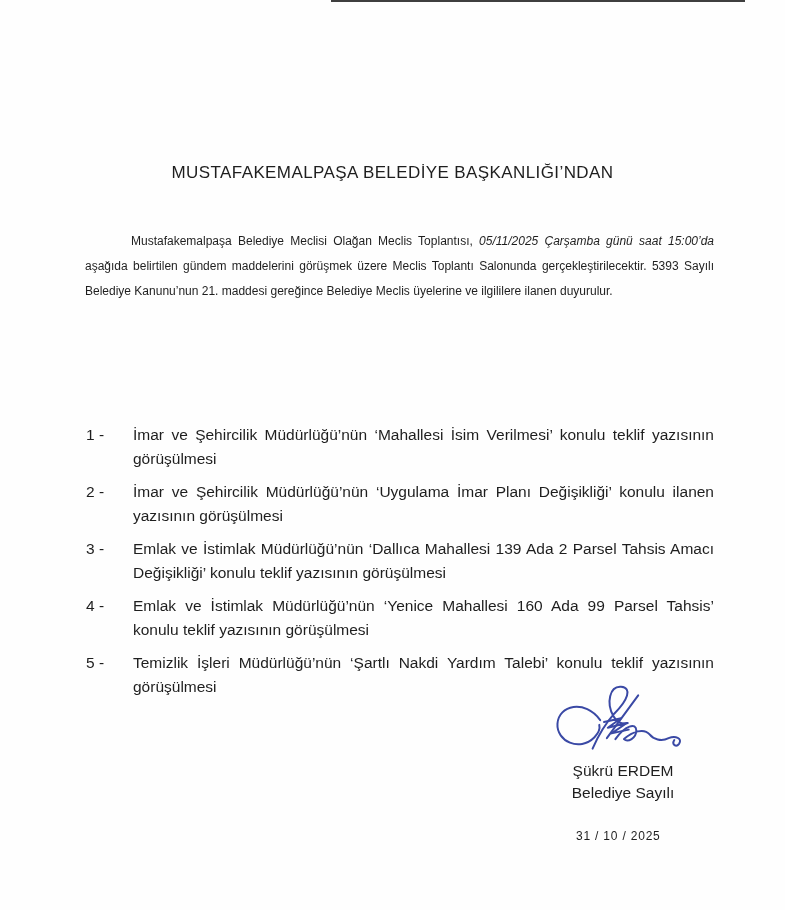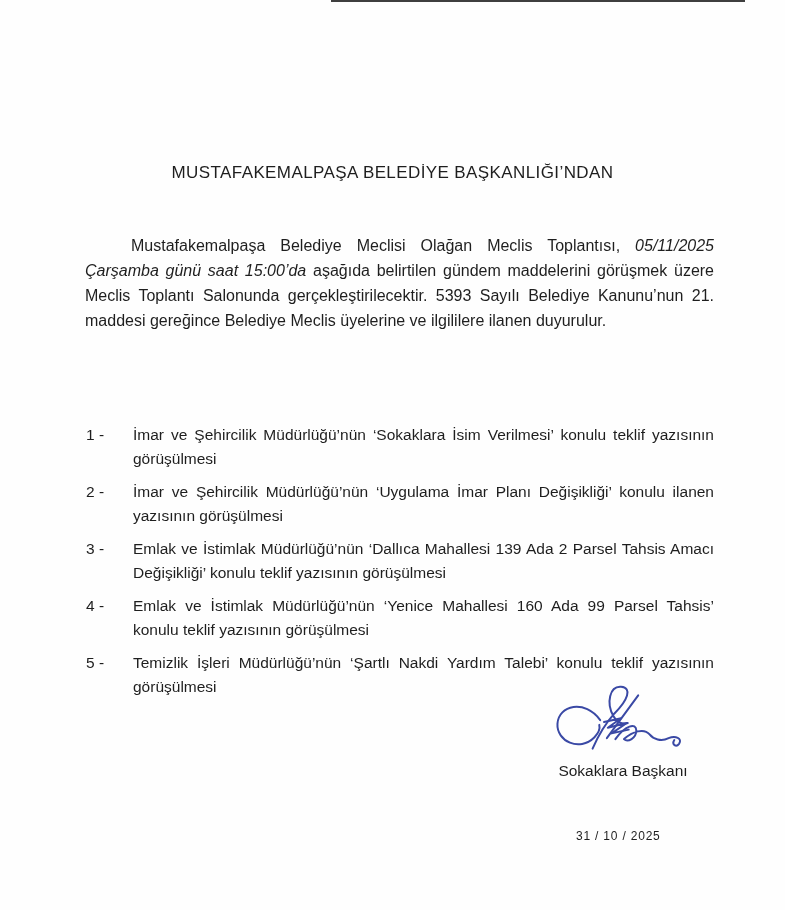--- a/index.html
+++ b/index.html
@@ -32,21 +32,21 @@
     text-align: center;
     font-size: 17px;
     letter-spacing: 0.4px;
     white-space: nowrap;
   }
   .intro {
     position: absolute;
     top: 217px;
     left: 85px;
     width: 629px;
-    font-size: 16px;
+    font-size: 12px;
     line-height: 25px;
     text-align: justify;
     text-indent: 46px;
   }
   .intro .em {
     font-style: italic;
   }
   .agenda-heading-wrap {
     position: absolute;
     top: 344px;
@@ -119,21 +119,21 @@
 
   <div class="doc-title">MUSTAFAKEMALPAŞA BELEDİYE BAŞKANLIĞI’NDAN</div>
 
   <p class="intro"><span>Mustafakemalpaşa Belediye Meclisi Olağan Meclis Toplantısı, </span><span class="em">05/11/2025 Çarşamba günü saat 15:00’da</span><span> aşağıda belirtilen gündem maddelerini görüşmek üzere Meclis Toplantı Salonunda gerçekleştirilecektir. 5393 Sayılı Belediye Kanunu’nun 21. maddesi gereğince Belediye Meclis üyelerine ve ilgililere ilanen duyurulur.</span></p>
 
 
   <div class="agenda-list">
 
     <div class="agenda-item">
       <span class="num">1 -</span>
-      <span class="txt">İmar ve Şehircilik Müdürlüğü’nün ‘Sokaklara İsim Verilmesi’ konulu teklif yazısının görüşülmesi</span>
+      <span class="txt">İmar ve Şehircilik Müdürlüğü’nün ‘Mahallesi İsim Verilmesi’ konulu teklif yazısının görüşülmesi</span>
     </div>
 
     <div class="agenda-item">
       <span class="num">2 -</span>
       <span class="txt">İmar ve Şehircilik Müdürlüğü’nün ‘Uygulama İmar Planı Değişikliği’ konulu ilanen yazısının görüşülmesi</span>
     </div>
 
     <div class="agenda-item">
       <span class="num">3 -</span>
       <span class="txt">Emlak ve İstimlak Müdürlüğü’nün ‘Dallıca Mahallesi 139 Ada 2 Parsel Tahsis Amacı Değişikliği’ konulu teklif yazısının görüşülmesi</span>
@@ -152,18 +152,19 @@
   </div>
 
   <div class="signature-block">
     <svg class="signature-svg" viewBox="0 0 160 80" fill="none" stroke="#3a49a5" stroke-width="2.1" stroke-linecap="round" stroke-linejoin="round">
       <path d="M56 38 C40 16 12 22 11 42 C10 60 34 72 50 56 C54 52 56 47 55 43"></path>
       <path d="M48 68 C55 52 63 40 71 31 C85 17 90 4 78 3 C66 2 62 20 70 34 C73 40 79 43 85 41"></path>
       <path d="M96 12 L63 57"></path>
       <path d="M60 40 L78 36 L64 46 L84 41 L68 52 L86 48"></path>
       <path d="M72 58 C82 44 94 40 94 49 C94 57 85 62 81 58 C90 50 102 46 108 53 C112 58 120 61 128 57 C135 54 143 57 139 63 C136 67 131 64 134 59"></path>
     </svg>
-    <div class="sig-title">Sokaklara Başkanı</div>
+    <div class="sig-name">Şükrü ERDEM</div>
+    <div class="sig-title">Belediye Sayılı</div>
   </div>
 
   <div class="doc-date">31 / 10 / 2025</div>
 
 </div>
 
 </body></html>

